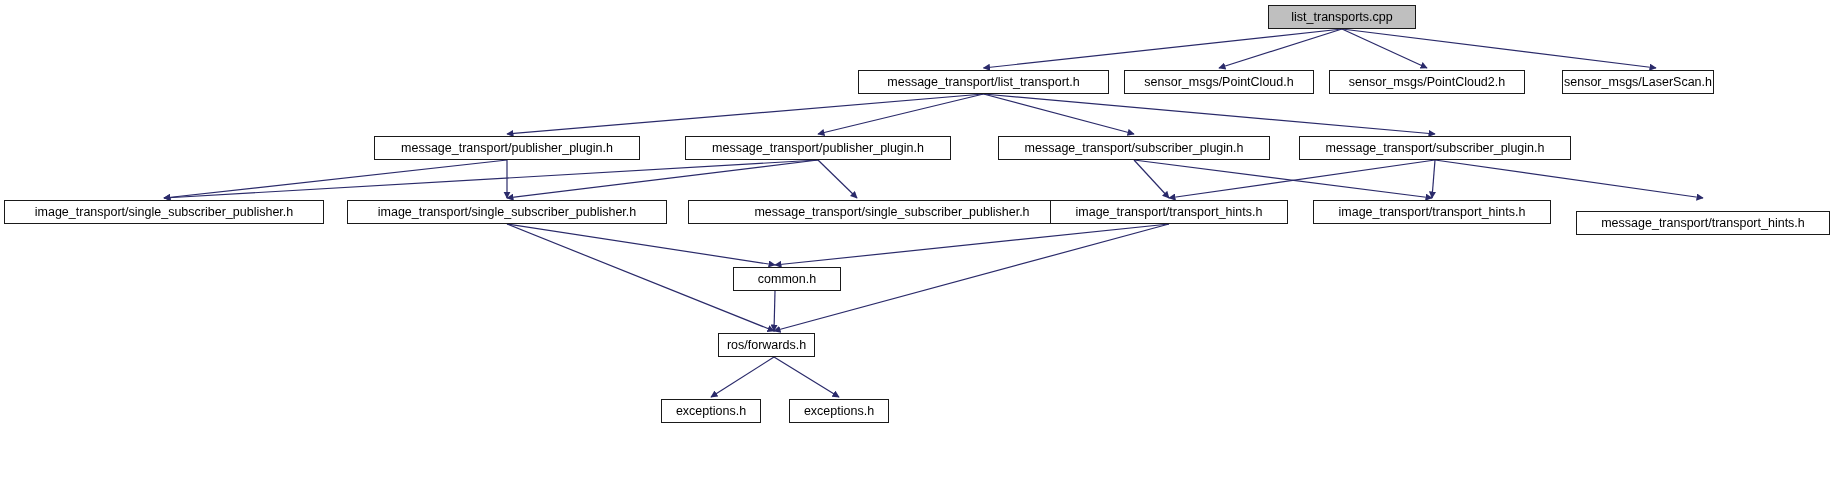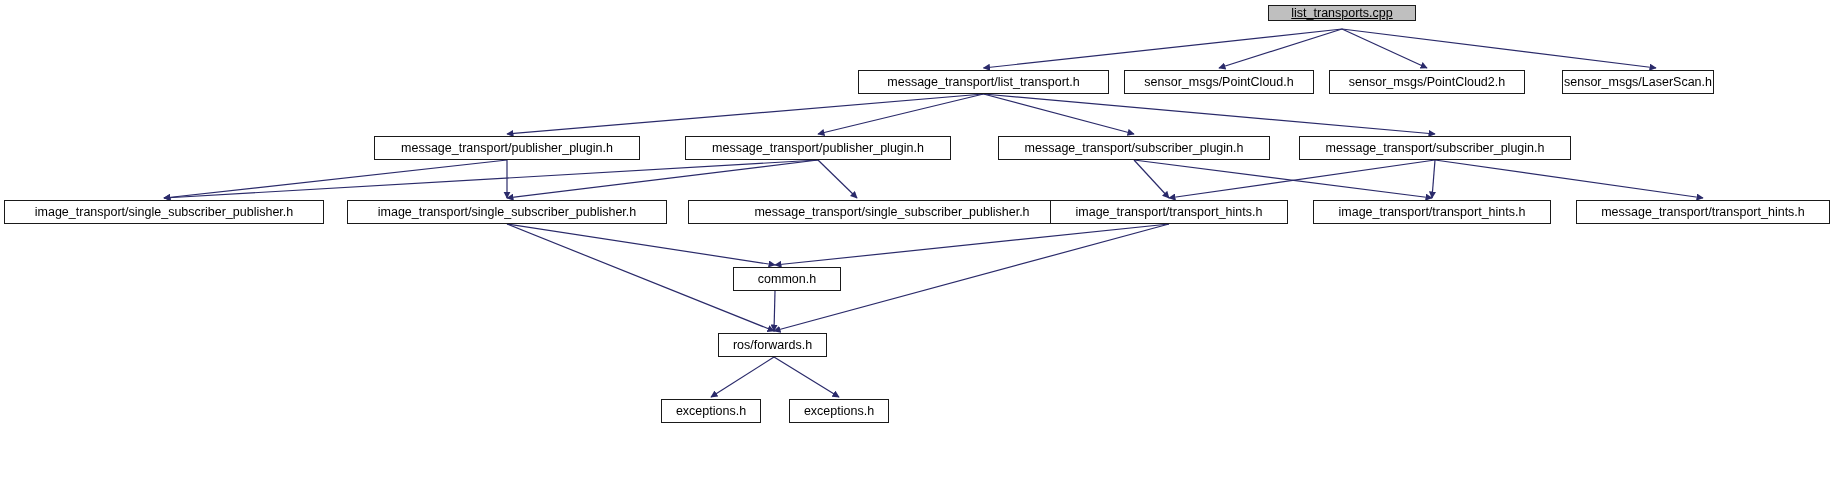--- a/index.html
+++ b/index.html
@@ -70,32 +70,32 @@
       <line x1="1435" y1="160" x2="1432" y2="198" stroke="#2a2a6a" stroke-width="1.2" marker-end="url(#arrow)"></line>
       <line x1="1435" y1="160" x2="1703" y2="198" stroke="#2a2a6a" stroke-width="1.2" marker-end="url(#arrow)"></line>
       <line x1="507" y1="224" x2="775" y2="265" stroke="#2a2a6a" stroke-width="1.2" marker-end="url(#arrow)"></line>
       <line x1="507" y1="224" x2="774" y2="331" stroke="#2a2a6a" stroke-width="1.2" marker-end="url(#arrow)"></line>
       <line x1="1169" y1="224" x2="775" y2="265" stroke="#2a2a6a" stroke-width="1.2" marker-end="url(#arrow)"></line>
       <line x1="1169" y1="224" x2="774" y2="331" stroke="#2a2a6a" stroke-width="1.2" marker-end="url(#arrow)"></line>
       <line x1="775" y1="291" x2="774" y2="331" stroke="#2a2a6a" stroke-width="1.2" marker-end="url(#arrow)"></line>
       <line x1="774" y1="357" x2="711" y2="397" stroke="#2a2a6a" stroke-width="1.2" marker-end="url(#arrow)"></line>
       <line x1="774" y1="357" x2="839" y2="397" stroke="#2a2a6a" stroke-width="1.2" marker-end="url(#arrow)"></line>
     </svg>
-<div class="node root" style="left: 1268px; top: 5px; width: 148px; height: 16px; text-decoration: underline;">list_transports.cpp</div>
+<div class="node root" style="left: 1268px; top: 5px; width: 148px; height: 24px;">list_transports.cpp</div>
     <div class="node" style="left: 1124px; top: 70px; width: 190px; height: 24px;">sensor_msgs/PointCloud.h</div>
     <div class="node" style="left: 858px; top: 70px; width: 251px; height: 24px;">message_transport/list_transport.h</div>
     <div class="node" style="left: 1329px; top: 70px; width: 196px; height: 24px; text-align: right;">sensor_msgs/PointCloud2.h</div>
     <div class="node" style="left: 1562px; top: 70px; width: 152px; height: 24px;">sensor_msgs/LaserScan.h</div>
     <div class="node" style="left: 374px; top: 136px; width: 266px; height: 24px;">message_transport/publisher_plugin.h</div>
     <div class="node" style="left: 685px; top: 136px; width: 266px; height: 24px;">message_transport/publisher_plugin.h</div>
     <div class="node" style="left: 998px; top: 136px; width: 272px; height: 24px;">message_transport/subscriber_plugin.h</div>
     <div class="node" style="left: 1299px; top: 136px; width: 272px; height: 24px;">message_transport/subscriber_plugin.h</div>
     <div class="node" style="left: 4px; top: 200px; width: 320px; height: 24px;">image_transport/single_subscriber_publisher.h</div>
     <div class="node" style="left: 347px; top: 200px; width: 320px; height: 24px;">image_transport/single_subscriber_publisher.h</div>
     <div class="node" style="left: 688px; top: 200px; width: 408px; height: 24px;">message_transport/single_subscriber_publisher.h</div>
     <div class="node" style="left: 1050px; top: 200px; width: 238px; height: 24px;">image_transport/transport_hints.h</div>
     <div class="node" style="left: 1313px; top: 200px; width: 238px; height: 24px;">image_transport/transport_hints.h</div>
-    <div class="node" style="left: 1576px; top: 200px; width: 254px; height: 24px;">message_transport/transport_hints.h</div>
+    <div class="node" style="left: 1576px; top: 211px; width: 254px; height: 24px;">message_transport/transport_hints.h</div>
     <div class="node" style="left: 733px; top: 267px; width: 108px; height: 24px;">common.h</div>
-    <div class="node" style="left: 718px; top: 333px; width: 109px; height: 24px;">ros/forwards.h</div>
+    <div class="node" style="left: 718px; top: 333px; width: 97px; height: 24px;">ros/forwards.h</div>
     <div class="node" style="left: 661px; top: 399px; width: 100px; height: 24px;">exceptions.h</div>
     <div class="node" style="left: 789px; top: 399px; width: 100px; height: 24px;">exceptions.h</div>
   </div>
 
 </body></html>

